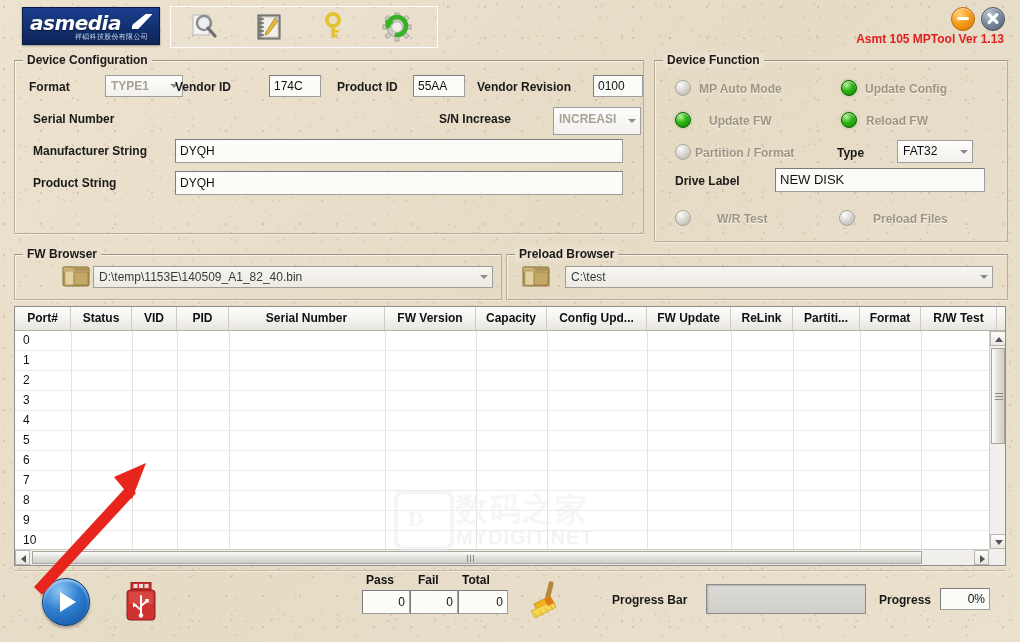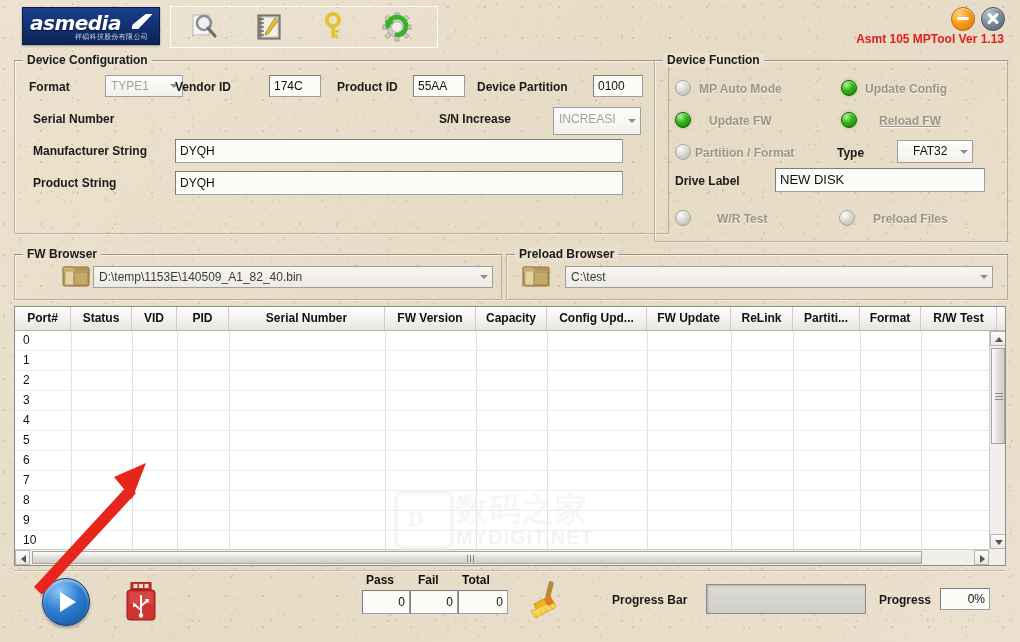--- a/index.html
+++ b/index.html
@@ -108,21 +108,21 @@
     box-shadow:inset 1px 1px 0 rgba(255,255,255,.65), 0 1px 0 rgba(255,255,255,.4);
     background:transparent;
   }
   .group>.gtitle{
     position:absolute;top:-8px;left:8px;
     padding:0 4px;
     font-size:12px;font-weight:bold;color:#1a1a1a;
     background:#eae0cd;
     white-space:nowrap;
   }
-  #grp-devcfg{left:14px;top:60px;width:628px;height:172px;padding-left:25px;}
+  #grp-devcfg{left:14px;top:60px;width:628px;height:172px;}
   #grp-devfn{left:654px;top:60px;width:352px;height:180px;}
   #grp-fwb{left:14px;top:254px;width:486px;height:44px;}
   #grp-plb{left:506px;top:254px;width:500px;height:44px;}
 
   .lbl{font-size:12px;font-weight:bold;color:#1a1a1a;white-space:nowrap;}
   .lbl.dim{color:#9d9482;text-shadow:0 1px 0 rgba(255,255,255,.8);}
 
   
   .tbox{
     border:1px solid #9e9e9e;
@@ -147,22 +147,22 @@
   .combo .ctext{
     position:absolute;left:5px;top:0;right:18px;
     line-height:inherit;
     font-size:12px;white-space:nowrap;overflow:hidden;
   }
   .combo .arr{
     position:absolute;right:4px;top:50%;margin-top:-2px;
     width:0;height:0;border-left:4px solid transparent;
     border-right:4px solid transparent;border-top:4px solid #8b8b8b;
   }
-  .combo.disabled .ctext{color:#a8a294;}
-  .combo.enabled .ctext{color:#111;margin-left:10px;}
+  .combo.disabled .ctext{color:#a8a294;font-weight:bold;}
+  .combo.enabled .ctext{color:#111;}
   .combo.pathbox{
     background:linear-gradient(180deg,#f6f5f0 0%,#eceae2 100%);
   }
   .combo.pathbox .ctext{color:#3b3b36;}
 
   
   .led{
     position:absolute;width:14px;height:14px;border-radius:50%;
   }
   .led.on{
@@ -387,21 +387,21 @@
       <span class="ctext">TYPE1</span>
       <span class="arr"></span>
     </div>
 
     <span class="lbl pix" style="left:160px;top:19px;">Vendor ID</span>
     <div class="tbox pix" style="left:254px;top:14px;width:52px;height:22px;">174C</div>
 
     <span class="lbl pix" style="left:306px;top:19px;margin-left:16px;">Product ID</span>
     <div class="tbox pix" style="left:398px;top:14px;width:52px;height:22px;">55AA</div>
 
-    <span class="lbl pix" style="left:462px;top:19px;">Device Partition</span>
+    <span class="lbl pix" style="left:462px;top:19px;">Vendor Revision</span>
     <div class="tbox pix" style="left:578px;top:14px;width:50px;height:22px;">0100</div>
 
     <span class="lbl pix" style="left:18px;top:51px;">Serial Number</span>
 
     <span class="lbl pix" style="left:424px;top:51px;">S/N Increase</span>
     <div class="combo disabled" style="left:538px;top:46px;width:88px;height:28px;line-height:22px;">
       <span class="ctext">INCREASI</span>
       <span class="arr"></span>
     </div>
 
@@ -418,21 +418,21 @@
     <span class="led pix off" style="left:20px;top:19px;"></span>
     <span class="lbl dim pix" style="left:44px;top:21px;">MP Auto Mode</span>
 
     <span class="led pix on" style="left:186px;top:19px;"></span>
     <span class="lbl dim pix" style="left:210px;top:21px;">Update Config</span>
 
     <span class="led pix on" style="left:20px;top:51px;"></span>
     <span class="lbl dim pix" style="left:54px;top:53px;">Update FW</span>
 
     <span class="led pix on" style="left:186px;top:51px;"></span>
-    <span class="lbl dim pix" style="left:224px;top:53px;text-decoration:underline;">Reload FW</span>
+    <span class="lbl dim pix" style="left:211px;top:53px;">Reload FW</span>
 
     <span class="led pix off" style="left:20px;top:83px;"></span>
     <span class="lbl dim pix" style="left:40px;top:85px;">Partition / Format</span>
 
     <span class="lbl pix" style="left:182px;top:85px;">Type</span>
     <div class="combo enabled" style="left:242px;top:79px;width:76px;height:23px;line-height:21px;">
       <span class="ctext">FAT32</span>
       <span class="arr"></span>
     </div>
 

